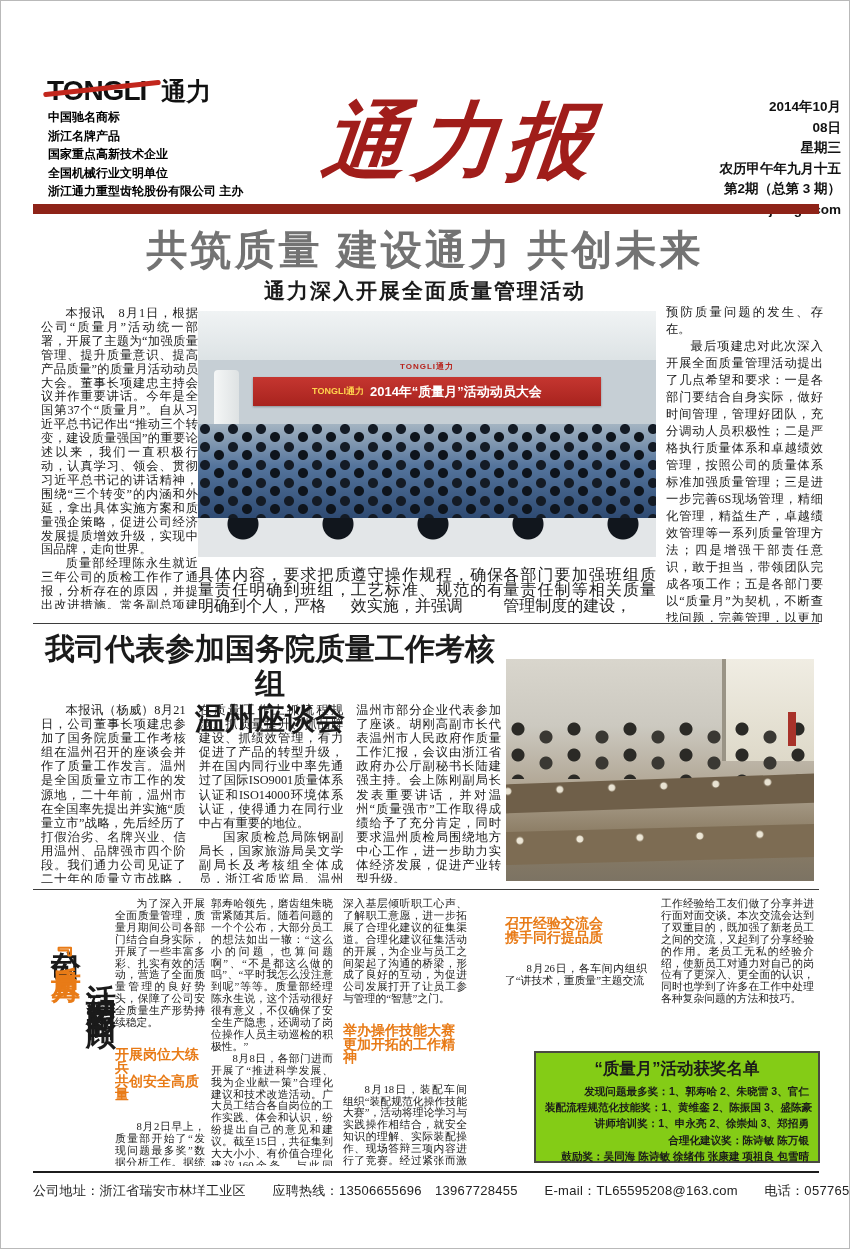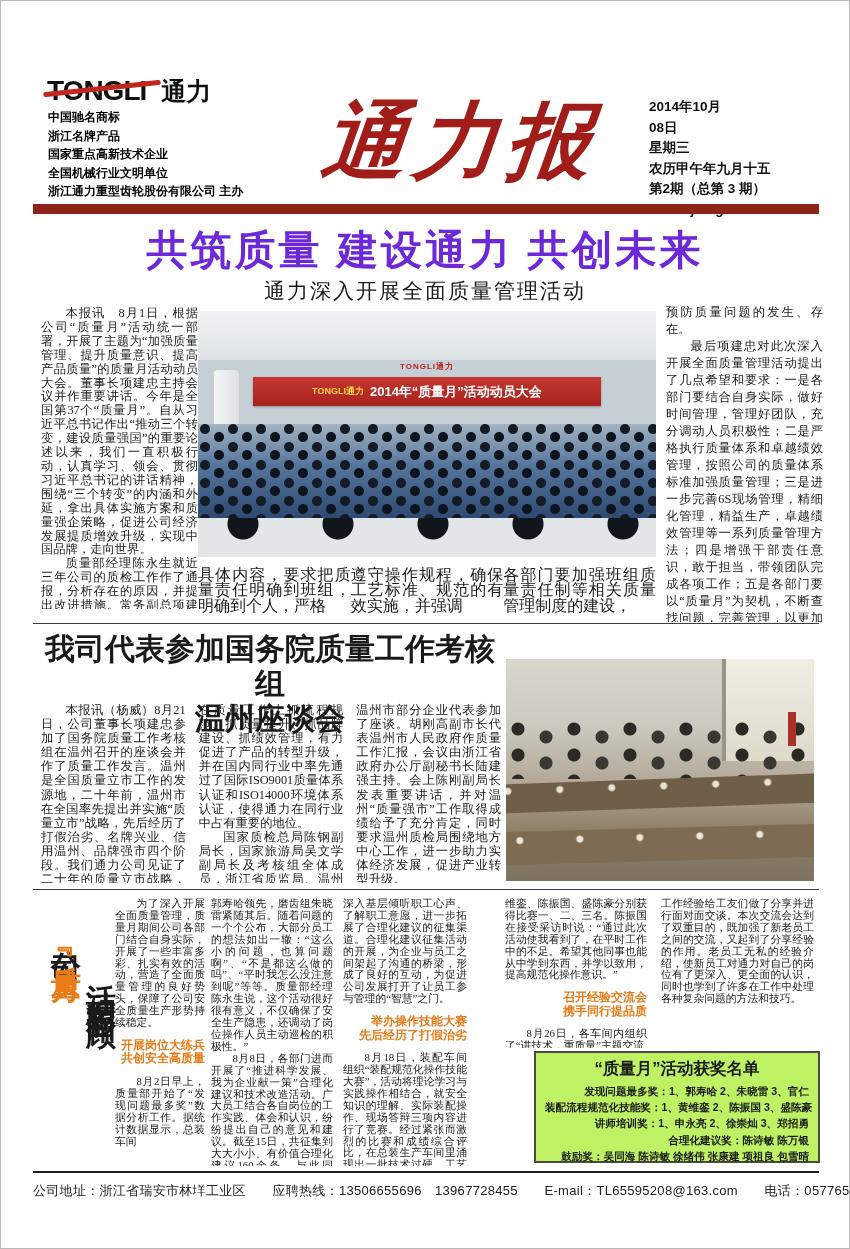--- a/index.html
+++ b/index.html
@@ -9,25 +9,25 @@
     background:#ffffff; border:1px solid #b9b9b9;
     font-family:"Liberation Serif", serif; color:#1a1a1a; overflow:hidden;
   }
   
   .logo { position:absolute; left:46px; top:74px; font-family:"Liberation Sans",sans-serif; font-weight:bold; white-space:nowrap; }
   .logo-en { font-size:28px; letter-spacing:-1px; color:#111; }
   .logo-cn { font-size:25px; color:#111; margin-left:15px; }
   .logo-swoosh { position:absolute; left:-4px; top:11px; width:118px; height:5px; background:#c2271d; transform:rotate(-6deg); border-radius:3px; }
   .credentials { position:absolute; left:47px; top:107px; font-family:"Liberation Sans",sans-serif; font-weight:bold; font-size:12px; line-height:18.6px; color:#000000; }
   .masthead { position:absolute; left:268px; top:84px; width:384px; text-align:center; font-family:"DejaVu Serif",serif; font-weight:bold; font-style:italic; font-size:84px; letter-spacing:8px; color:#a01d1a; transform:skewX(-6deg); }
-  .dateblock { position:absolute; left:648px; top:96px; width:192px; text-align:left; font-family:"Liberation Sans",sans-serif; font-weight:bold; font-size:13.5px; line-height:20.5px; color:#111; }
+  .dateblock { position:absolute; left:648px; top:96px; width:192px; text-align:right; font-family:"Liberation Sans",sans-serif; font-weight:bold; font-size:13.5px; line-height:20.5px; color:#111; }
   .red-bar { position:absolute; left:32px; top:203px; width:786px; height:10px; background:#8e2318; }
   
-  .headline { position:absolute; left:0; top:222px; width:100%; text-align:center; font-family:"Liberation Sans",sans-serif; font-weight:bold; font-size:41px; letter-spacing:3px; color:#6d28d9; }
-  .subheadline { position:absolute; left:0; top:276px; width:100%; text-align:center; font-family:"Liberation Sans",sans-serif; font-weight:normal; font-size:21px; letter-spacing:2px; }
+  .headline { position:absolute; left:0; top:222px; width:100%; text-align:center; font-family:"Liberation Sans",sans-serif; font-weight:bold; font-size:41px; letter-spacing:3px; color:#737373; }
+  .subheadline { position:absolute; left:0; top:276px; width:100%; text-align:center; font-family:"Liberation Sans",sans-serif; font-weight:bold; font-size:21px; letter-spacing:2px; }
   
   .acol { text-align:justify; overflow:hidden; }
   .acol p { text-indent:2em; }
   .a1-left  { position:absolute; left:40px;  top:306px; width:157px; height:302px; font-size:12.3px; line-height:13.9px; }
   .a1-right { position:absolute; left:665px; top:303px; width:157px; height:318px; font-size:12.3px; line-height:17px; }
   .a1-below { position:absolute; left:197px; top:566px; width:458px; display:flex; font-size:16px; line-height:15.4px; }
   .a1-below div { flex:1; text-align:justify; }
   .rule1 { position:absolute; left:32px; top:622px; width:786px; height:1px; background:#3d3d3d; }
   
   .photo1 { position:absolute; left:197px; top:310px; width:458px; height:246px; overflow:hidden; background:#c9d2d7; }
@@ -70,27 +70,27 @@
     background-image:radial-gradient(circle at 26px 9px, #ece6d6 3px, rgba(0,0,0,0) 4px); background-size:60px 100%; }
   .p2-flag { position:absolute; right:6%; top:24%; width:8px; height:34px; background:#a8322a; }
   .rule2 { position:absolute; left:32px; top:888px; width:786px; height:1px; background:#3d3d3d; }
   
   .vt { position:absolute; writing-mode:vertical-rl; text-orientation:upright; font-family:"Liberation Sans",sans-serif; font-weight:bold; }
   .vt1 { left:44px; top:926px; font-size:30px; letter-spacing:5px; }
   .vt1 .vt-orange { color:#e87b17; }
   .vt2 { left:79px; top:960px; font-size:30px; letter-spacing:7px; }
   .bcol { position:absolute; text-align:justify; overflow:hidden; font-size:10.8px; line-height:11.9px; }
   .bcol p { text-indent:2em; }
-  .bsub { font-family:"Liberation Sans",sans-serif; font-weight:bold; color:#e87b17; font-size:12px; line-height:13.5px; text-align:right; margin:10px 0; }
+  .bsub { font-family:"Liberation Sans",sans-serif; font-weight:bold; color:#e87b17; font-size:14px; line-height:13.5px; text-align:left; margin:19px 0; }
   .b-c1 { left:114px; top:897px; width:90px;  height:268px; }
   .b-c2 { left:210px; top:897px; width:122px; height:268px; }
   .b-c3 { left:342px; top:897px; width:124px; height:268px; }
   .b-c4 { left:504px; top:897px; width:142px; height:150px; }
   .b-c5 { left:660px; top:897px; width:153px; height:150px; }
-  .awards { position:absolute; left:533px; top:1050px; width:286px; height:112px; background:#bef264; border:2px solid #4a4a42; padding:5px 9px 0 9px; }
+  .awards { position:absolute; left:533px; top:1050px; width:286px; height:112px; background:#84cc16; border:2px solid #4a4a42; padding:5px 9px 0 9px; }
   .awards-title { text-align:center; font-family:"Liberation Sans",sans-serif; font-weight:bold; font-size:16.5px; margin-bottom:3px; }
   .awards-line { font-family:"Liberation Sans",sans-serif; font-weight:bold; font-size:10.6px; line-height:16.2px; white-space:nowrap;text-align:right; }
   
   .rule3 { position:absolute; left:32px; top:1170px; width:786px; height:2px; background:#1c1c1c; }
   .footer { position:absolute; left:32px; top:1181px; width:786px; text-align:center; font-family:"Liberation Sans",sans-serif; font-size:13px; letter-spacing:.3px; color:#222; white-space:nowrap; }
 </style>
 </head>
 <body>
 
 <div class="page">
@@ -199,27 +199,26 @@
 
   <div class="bcol b-c2">
     <div>郭寿哈领先，磨齿组朱晓雷紧随其后。随着问题的一个个公布，大部分员工的想法如出一辙：“这么小的问题，也算问题啊”、“不是都这么做的吗”、“平时我怎么没注意到呢”等等。质量部经理陈永生说，这个活动很好很有意义，不仅确保了安全生产隐患，还调动了岗位操作人员主动巡检的积极性。”</div>
     <p>8月8日，各部门进而开展了“推进科学发展、我为企业献一策”合理化建议和技术改造活动。广大员工结合各自岗位的工作实践、体会和认识，纷纷提出自己的意见和建议。截至15日，共征集到大大小小、有价值合理化建议160余条。与此同时，公司领导还</p>
   </div>
 
   <div class="bcol b-c3">
     <div>深入基层倾听职工心声、了解职工意愿，进一步拓展了合理化建议的征集渠道。合理化建议征集活动的开展，为企业与员工之间架起了沟通的桥梁，形成了良好的互动，为促进公司发展打开了让员工参与管理的“智慧”之门。</div>
     <div class="bsub">
       <div>举办操作技能大赛</div>
-      <div>先后经历了打假治劣</div>
+      <div>更加开拓的工作精神</div>
     </div>
     <p>8月18日，装配车间组织“装配规范化操作技能大赛”，活动将理论学习与实践操作相结合，就安全知识的理解、实际装配操作、现场答辩三项内容进行了竞赛。经过紧张而激烈的比赛和成绩综合评比，在总装生产车间里涌现出一批技术过硬、工艺精湛、质量稳定的操作能手，其中黄</p>
   </div>
 
   <div class="bcol b-c4">
-    <div>维銮、陈振国、盛陈豪分别获得比赛一、二、三名。陈振国在接受采访时说：“通过此次活动使我看到了，在平时工作中的不足。希望其他同事也能从中学到东西，并学以致用，提高规范化操作意识。”</div>
     <div class="bsub">
       <div>召开经验交流会</div>
       <div>携手同行提品质</div>
     </div>
     <p>8月26日，各车间内组织了“讲技术，重质量”主题交流</p>
   </div>
 
   <div class="bcol b-c5">
     <div>工作经验给工友们做了分享并进行面对面交谈。本次交流会达到了双重目的，既加强了新老员工之间的交流，又起到了分享经验的作用。老员工无私的经验介绍，使新员工对通力对自己的岗位有了更深入、更全面的认识，同时也学到了许多在工作中处理各种复杂问题的方法和技巧。</div>
   </div>

